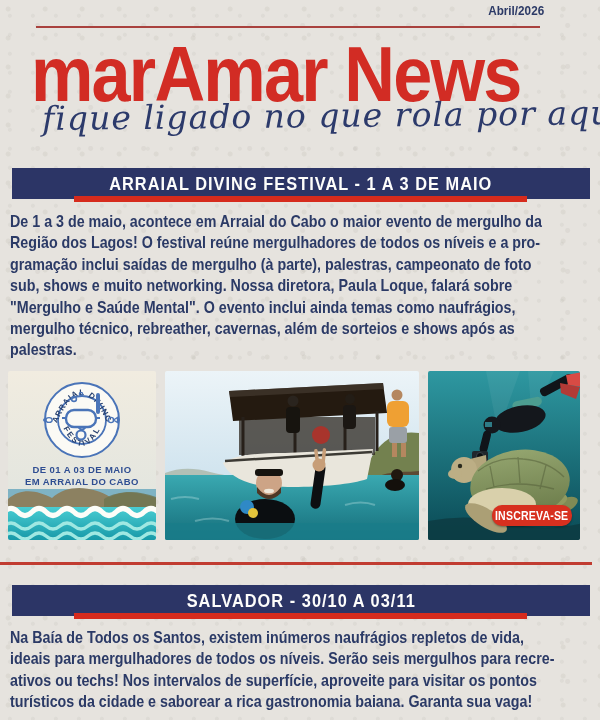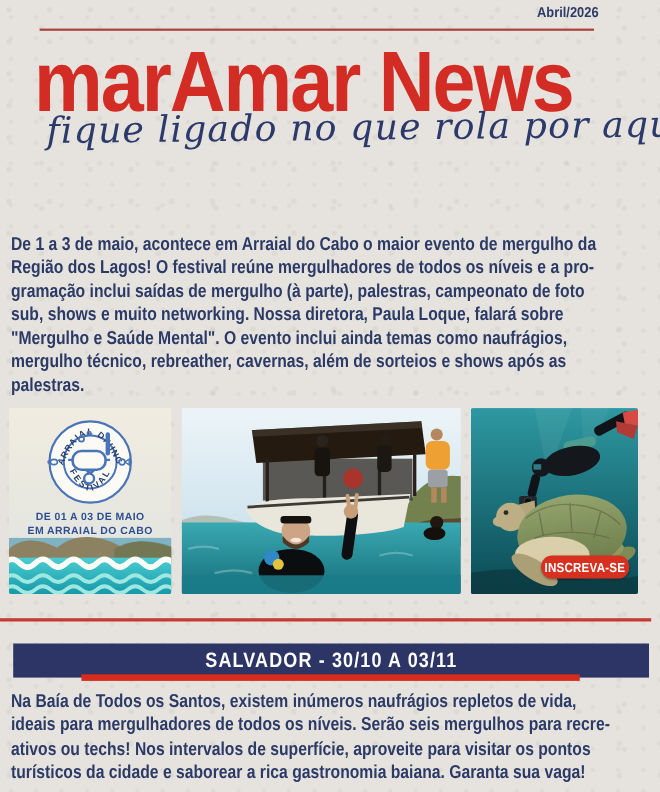--- a/index.html
+++ b/index.html
@@ -72,20 +72,24 @@
 </head>
 <body>
 
 <div class="page">
 
   <div class="date">Abril/2026</div>
   <div class="rule-top"></div>
   <div class="logo">marAmar News</div>
   <div class="tagline">fique ligado no que rola por aqui</div>
 
+  <div class="banner banner1">
+    <span class="label">ARRAIAL DIVING FESTIVAL - 1 A 3 DE MAIO</span>
+    <div class="bar"></div>
+  </div>
 
   <div class="para para1">De 1 a 3 de maio, acontece em Arraial do Cabo o maior evento de mergulho da
 Região dos Lagos! O festival reúne mergulhadores de todos os níveis e a pro-
 gramação inclui saídas de mergulho (à parte), palestras, campeonato de foto
 sub, shows e muito networking. Nossa diretora, Paula Loque, falará sobre
 "Mergulho e Saúde Mental". O evento inclui ainda temas como naufrágios,
 mergulho técnico, rebreather, cavernas, além de sorteios e shows após as
 palestras.</div>
 
   <div class="images">

